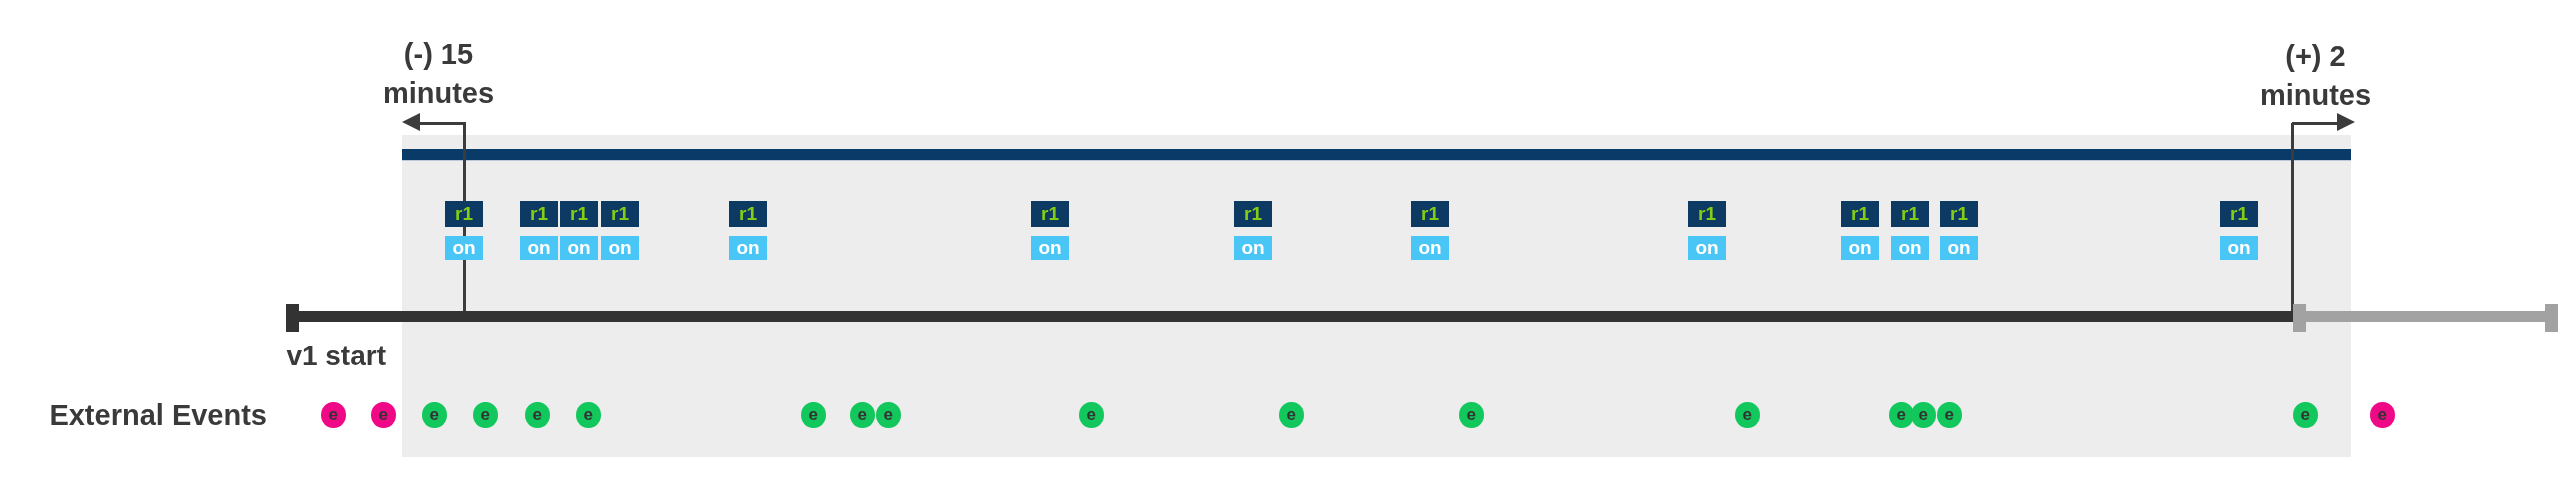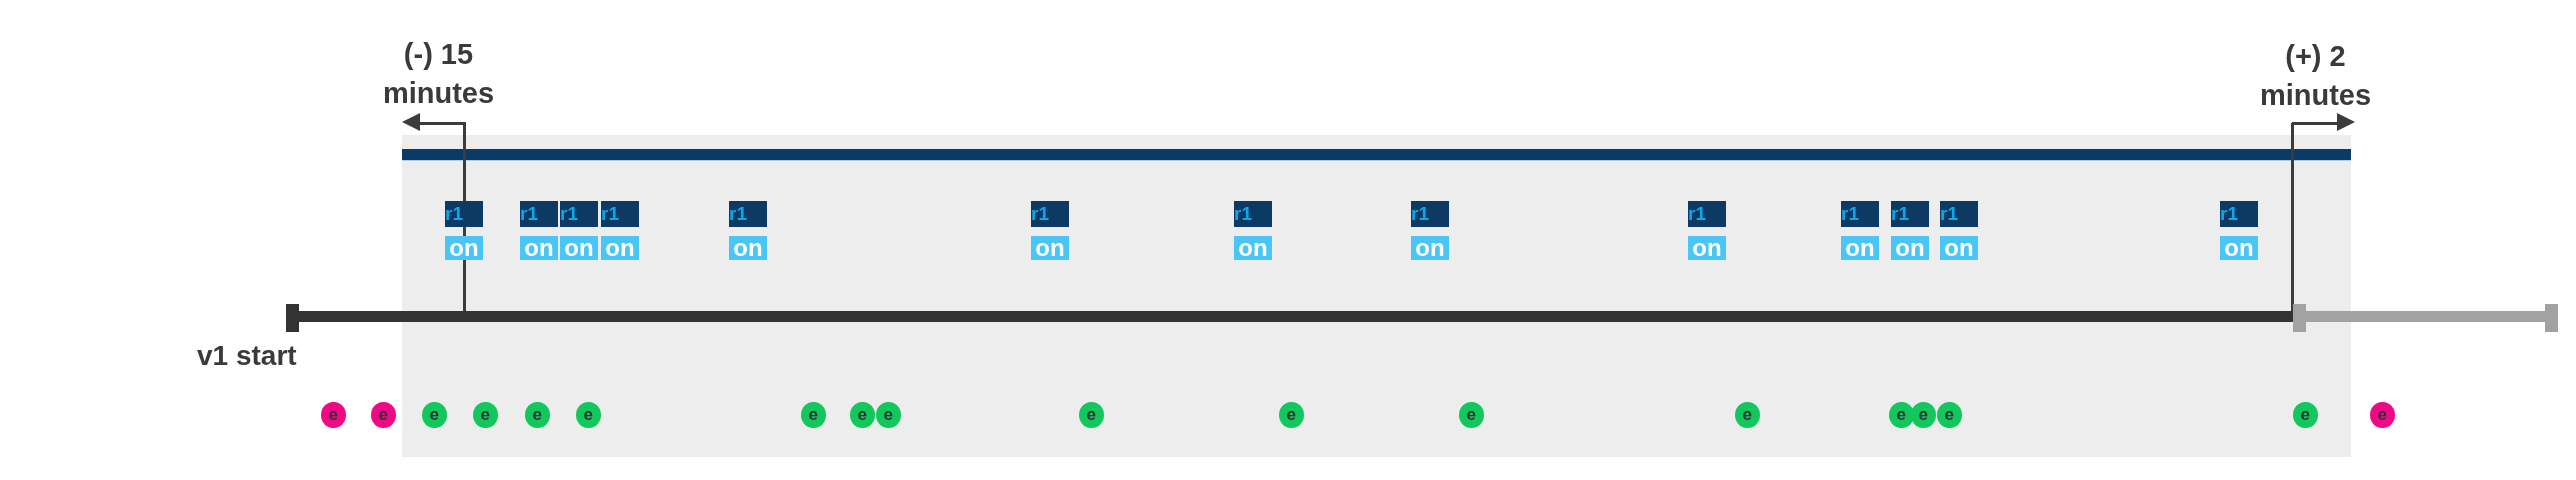--- a/index.html
+++ b/index.html
@@ -10,50 +10,50 @@
     background: #ffffff;
     font-family: "Liberation Sans", sans-serif;
     overflow: hidden;
   }
   .abs { position: absolute; }
   .window-bg { background: #ededee; }
   .navy-bar { background: #0a3a68; border-bottom: 1.9px solid #bcc9d8; }
   .label { color: #3a3a3a; font-weight: 700; }
   .row-label { font-size: 29px; text-align: right; }
   .window-label { font-size: 29px; text-align: center; line-height: 39px; }
-  .start-label { font-size: 28px; text-align: left; }
+  .start-label { font-size: 28px; text-align: right; }
   .guide-line { width: 2.8px; background: #3c3c3c; }
   .arrow-line { height: 2.8px; background: #3c3c3c; }
   .arrow-head-left {
     width: 0; height: 0;
     border-top: 9.4px solid transparent;
     border-bottom: 9.4px solid transparent;
     border-right: 18px solid #3c3c3c;
   }
   .arrow-head-right {
     width: 0; height: 0;
     border-top: 9.4px solid transparent;
     border-bottom: 9.4px solid transparent;
     border-left: 18px solid #3c3c3c;
   }
   .timeline-dark { background: #333333; }
   .timeline-gray { background: #a2a2a2; }
   .cap { width: 13.2px; height: 28px; top: 304px; }
   .imp-pair { position: absolute; top: 201px; width: 38px; }
   .r1-box {
     width: 38px; height: 25.5px;
-    background: #0d3a62; color: #0ea5e9;
+    background: #0d3a62; color: #84cc16;
     font-size: 19px; font-weight: 700;
-    text-align: left; line-height: 25.5px;
+    text-align: center; line-height: 25.5px;
   }
   .on-box {
     margin-top: 9.4px;
     width: 38px; height: 24.5px;
     background: #49c5f6; color: #ffffff;
-    font-size: 24px; font-weight: 700;
+    font-size: 19px; font-weight: 700;
     text-align: center; line-height: 24.5px;
   }
   .ext-dot {
     position: absolute; top: 402px;
     width: 24.5px; height: 26.4px;
     border-radius: 50%;
     color: #333333;
     font-size: 17px; font-weight: 700;
     text-align: center; line-height: 26.4px;
   }
@@ -78,20 +78,21 @@
 
   <div class="abs label window-label" style="left:344px; top:35px; width:189px;">
     <div>(-) 15</div>
     <div>minutes</div>
   </div>
   <div class="abs label window-label" style="left:2221px; top:37px; width:189px;">
     <div>(+) 2</div>
     <div>minutes</div>
   </div>
 
+  <div class="abs label row-label" style="left:0px; top:399px; width:267px;">External Events</div>
 
   <div class="abs timeline-dark cap" style="left:286px;"></div>
   <div class="abs timeline-dark" style="left:292px; top:311px; width:2001px; height:11.3px;"></div>
   <div class="abs timeline-gray" style="left:2293px; top:311px; width:265px; height:11.3px;"></div>
   <div class="abs timeline-gray cap" style="left:2293px;"></div>
   <div class="abs timeline-gray cap" style="left:2545px;"></div>
 
   <div class="abs label start-label" style="left:197px; top:340px; width:189px;">v1 start</div>
 
   <div>

